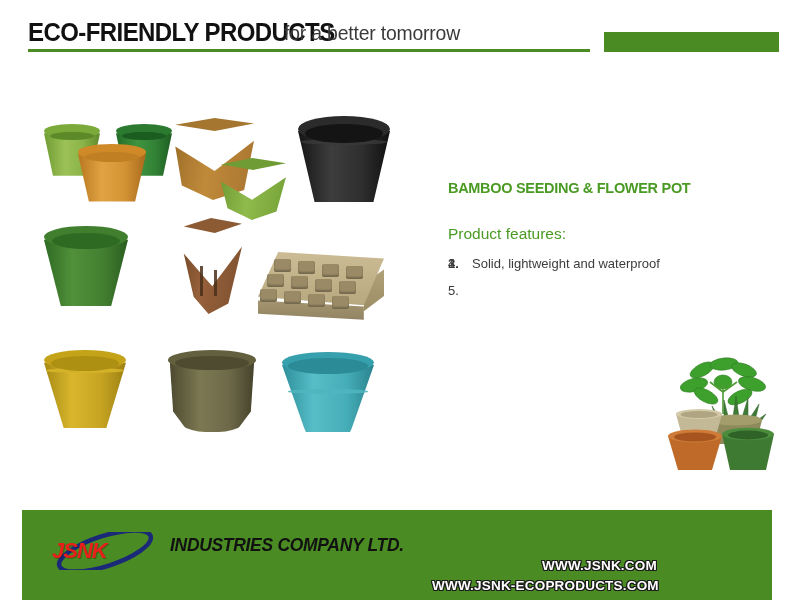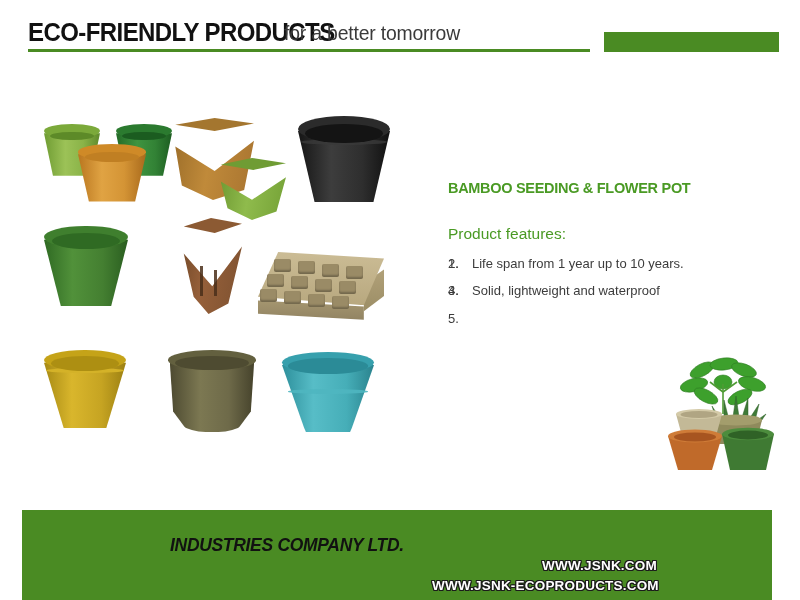--- a/index.html
+++ b/index.html
@@ -408,21 +408,21 @@
     <div class="rim"></div>
     <div class="rim-inner"></div>
   </div>
 </div>
 
 <div id="content">
   <div id="product-title">BAMBOO SEEDING &amp; FLOWER POT</div>
   <div id="features-label">Product features:</div>
   <ul id="features-list">
       <li><span class="num">1.</span></li>
-      <li><span class="num">2.</span><span>Life span from 1 year up to 10 years.</span></li>
+      <li><span class="num">2.</span></li>
       <li><span class="num">3.</span></li>
       <li><span class="num">4.</span><span>Solid, lightweight and waterproof</span></li>
       <li><span class="num">5.</span></li>
     </ul>
 </div>
 
 <div id="plant-photo">
   <svg width="150" height="140" viewBox="0 0 150 140">
 
     <g fill="#3da02c" stroke="#2e7d22" stroke-width="0.6">
@@ -469,16 +469,22 @@
 
     <g>
       <path d="M82 82 L134 82 L126 118 L90 118 Z" fill="#3f7a33"></path>
       <ellipse cx="108" cy="82" rx="26" ry="6.2" fill="#4c8c3d"></ellipse>
       <ellipse cx="108" cy="83" rx="20" ry="4.4" fill="#2f6226"></ellipse>
     </g>
   </svg>
 </div>
 
 <div id="footer">
+  <div id="logo">
+    <svg id="logo-ring" viewBox="0 0 110 38">
+      <ellipse cx="55" cy="19" rx="48" ry="15" fill="none" stroke="#1b2a78" stroke-width="4.5" transform="rotate(-18 55 19)"></ellipse>
+    </svg>
+    <div id="logo-text">JSNK</div>
+  </div>
   <div id="company-name">INDUSTRIES COMPANY LTD.</div>
   <div class="footer-url" id="url-1">WWW.JSNK.COM</div>
   <div class="footer-url" id="url-2">WWW.JSNK-ECOPRODUCTS.COM</div>
 </div>
 
 </body></html>

